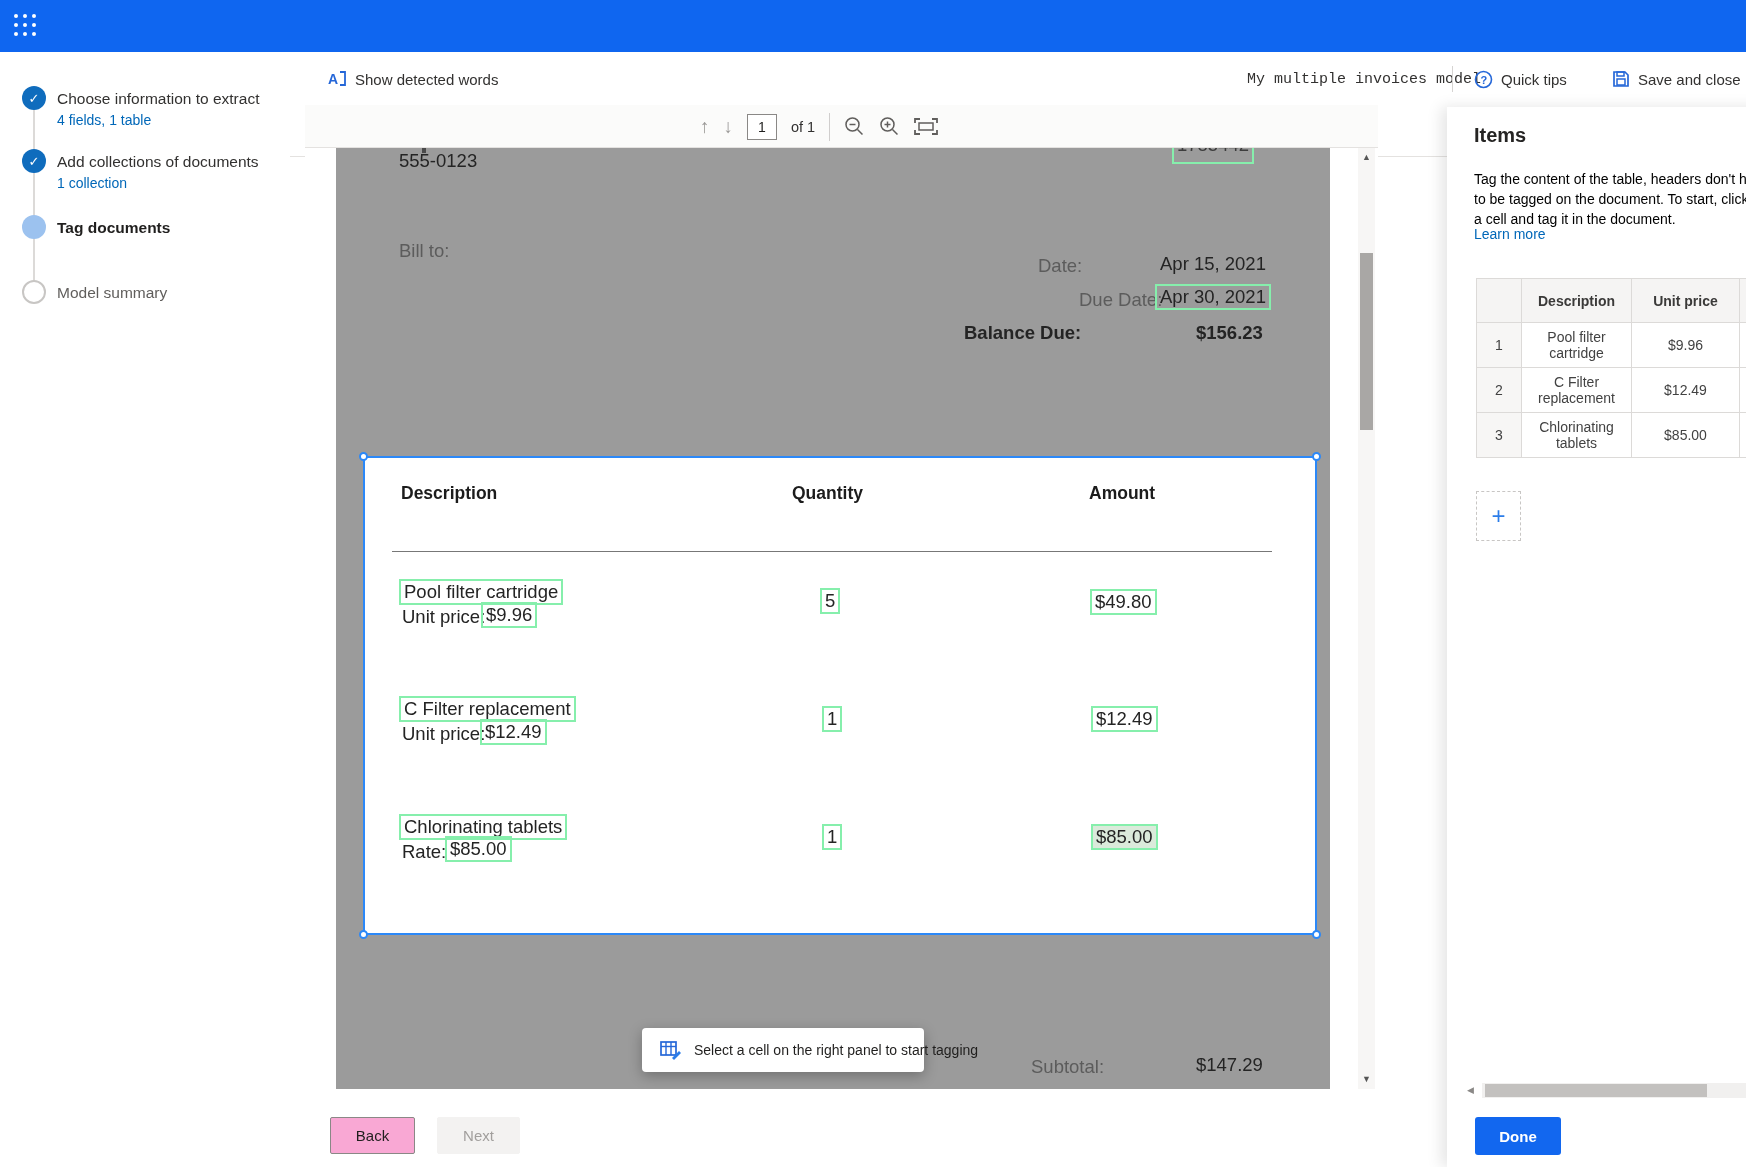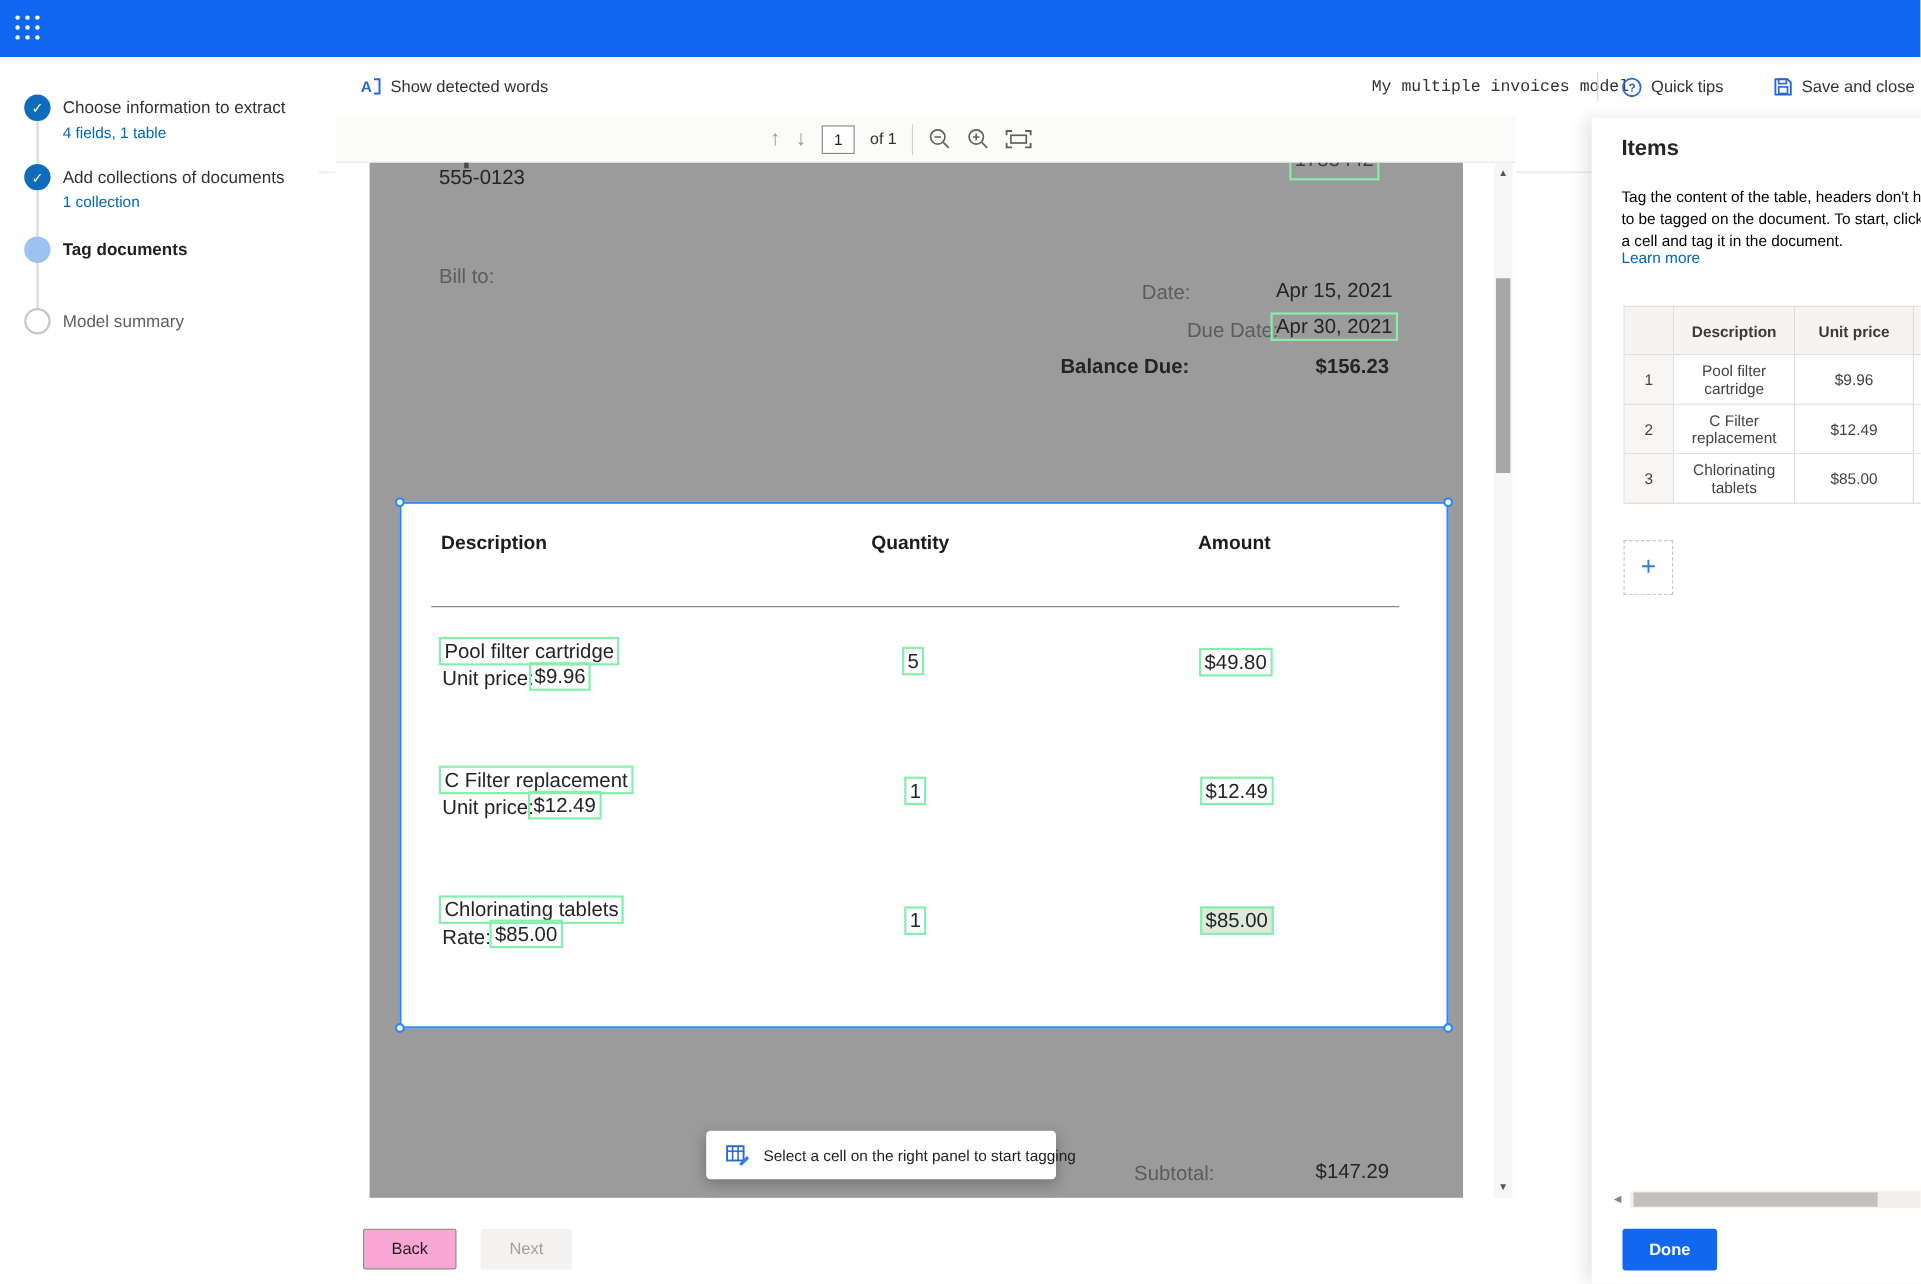--- a/index.html
+++ b/index.html
@@ -58,21 +58,21 @@
              border:2px solid #2b88f8; }
   .handle { position:absolute; width:9px; height:9px; border-radius:50%; background:#fff;
             border:2px solid #2b88f8; }
 
   
   .inv-h { position:absolute; font-size:17.5px; font-weight:bold; color:#1c1c1c; white-space:nowrap; }
   .inv-rule { position:absolute; left:27px; top:93px; width:880px; height:1px; background:#777; }
   .inv-cell { position:absolute; font-size:18.5px; color:#242424; white-space:nowrap; }
 
   
-  .tooltip { position:absolute; left:642px; top:1028px; width:318px; height:44px; background:#fff;
+  .tooltip { position:absolute; left:642px; top:1028px; width:282px; height:44px; background:#fff;
              border-radius:4px; box-shadow:0 4px 14px rgba(0,0,0,.28); display:flex; align-items:center;
              gap:13px; padding:0 10px 0 18px; }
   .tooltip span { font-size:14px; color:#201f1e; white-space:nowrap; }
 
   
   .vscroll { position:absolute; left:1358px; top:148px; width:17px; height:941px; background:#f7f6f5; }
   .vscroll .thumb { position:absolute; left:2px; top:105px; width:13px; height:177px; background:#a9a7a5; }
   .scroll-arrow { position:absolute; left:1358px; width:17px; text-align:center; font-size:9px; color:#555;
                   cursor:pointer; }
 

